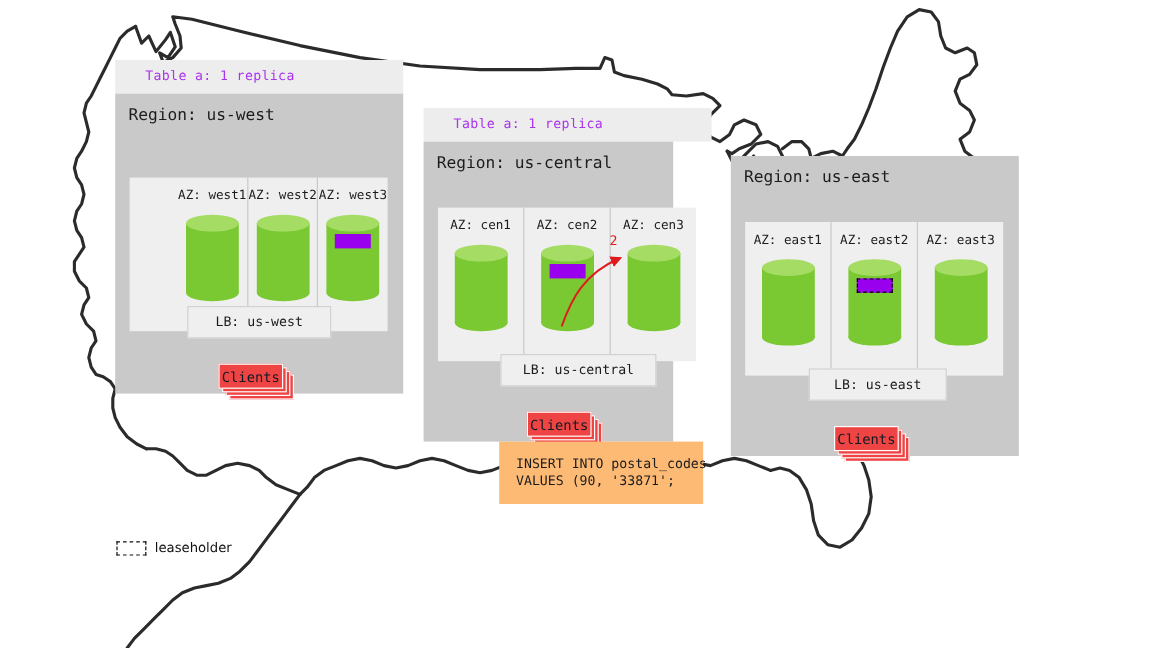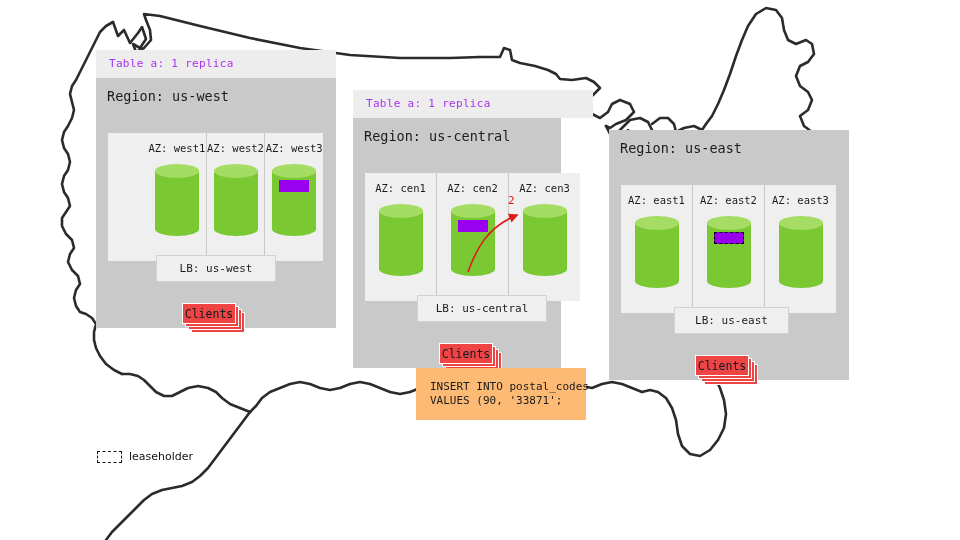--- a/index.html
+++ b/index.html
@@ -12,21 +12,21 @@
   
   #map-layer{position:absolute;left:0;top:0;width:960px;height:540px;}
 
   
   .region-panel{position:absolute;}
   .panel-header{
     background:#ededed;
     color:#aa33ee;
     font-size:11px;
     letter-spacing:0.3px;
-    padding:7px 0 6px 13px;
+    padding:7px 0 6px 25px;
     box-sizing:border-box;
     white-space:nowrap;
   }
   .panel-body{
     background:#c9c9c9;
     box-sizing:border-box;
     position:relative;
   }
   .region-title{
     color:#1c1c1c;
@@ -194,21 +194,21 @@
                L70,94 L72,86 L76,80 L80,72 L84,64
                L88,56 L92,48 L96,40 L100,32 L106,26 L113,22"></path>
     </g>
   </svg>
 
   <div class="region-panel" style="left:96px;top:50px;width:240px;">
     <div class="panel-header" style="height:28px;">Table a: 1 replica</div>
     <div class="panel-body" style="width:240px;height:250px;">
       <div class="region-title">Region: us-west</div>
 
-      <div class="az-container" style="position:absolute;left:12px;top:55px;width:215px;height:128px;padding-left:40px;">
+      <div class="az-container" style="position:absolute;left:12px;top:70px;width:215px;height:128px;padding-left:40px;">
 
         <div class="az-cell">
           <div class="az-label">AZ: west1</div>
           <div class="cyl" style="width:44px;height:72px;">
             <div class="cyl-body" style="top:7px;width:44px;height:58px;"></div>
             <div class="cyl-bottomcurve" style="top:58px;width:44px;height:14px;"></div>
             <div class="cyl-top" style="width:44px;height:14px;"></div>
           </div>
         </div>
 

